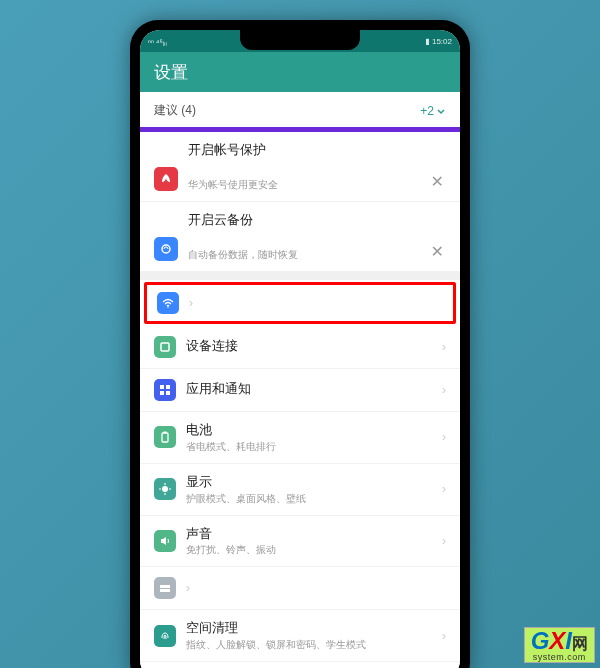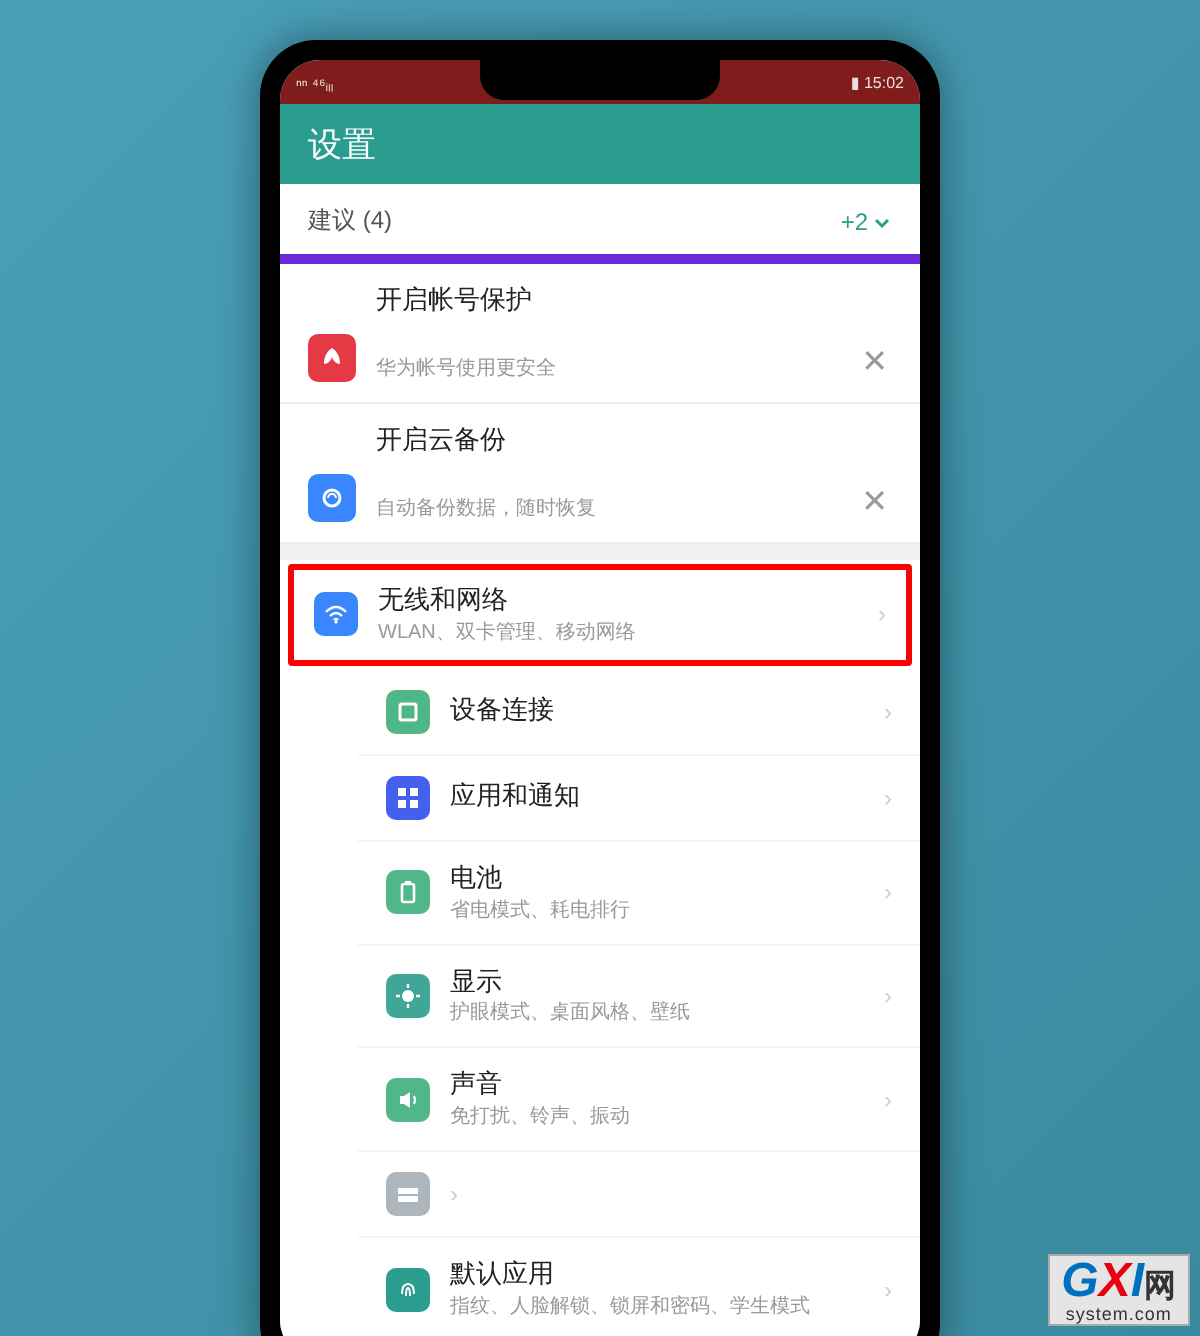--- a/index.html
+++ b/index.html
@@ -37,21 +37,21 @@
       transform: translateX(-50%);
       width: 120px;
       height: 20px;
       background: #000;
       border-bottom-left-radius: 12px;
       border-bottom-right-radius: 12px;
       z-index: 10;
     }
     .status-bar {
       height: 22px;
-      background: #7f1d1d;
+      background: #0f766e;
       display: flex;
       justify-content: space-between;
       align-items: center;
       padding: 0 8px;
       font-size: 8px;
       color: rgba(255,255,255,0.85);
     }
     .status-left, .status-right { display: flex; align-items: center; gap: 3px; }
     .app-header {
       height: 40px;
@@ -90,21 +90,20 @@
     .suggest-sub { font-size: 10px; color: #999; line-height: 1.3; margin-top: 19px; }
     .suggest-close { color: #999; font-size: 16px; padding: 0 2px; }
     .section-gap { height: 8px; background: #f0f0f0; }
     .setting-item {
       display: flex;
       align-items: center;
       padding: 10px 14px;
       gap: 10px;
       border-bottom: 1px solid #f3f3f3;
       background: #fff;
-      margin-left: 39px;
     }
     .setting-item.highlight {
       border: 3px solid #ff0000;
       border-radius: 2px;
       margin: 2px 4px;
       padding: 7px 10px;
     }
     .setting-icon {
       width: 22px;
       height: 22px;
@@ -122,21 +121,21 @@
     .bg-red { background:#e63946; }
     .bg-blue { background:#3a86ff; }
     .bg-green { background:#52b788; }
     .bg-indigo { background:#4361ee; }
     .bg-gray { background:#adb5bd; }
     .bg-teal2 { background:#40a798; }
     .watermark {
       position: absolute;
       right: 5px;
       bottom: 5px;
-      background: #e5e5e5;
+      background: #bef264;
       border: 1px solid #aaa;
       padding: 1px 6px 0;
       font-family: Arial, sans-serif;
       text-align: center;
       line-height: 1;
     }
     .wm-top { font-size: 24px; font-weight: bold; color: #0070c0; font-style: italic; }
     .wm-top .x { color: #e60012; }
     .wm-bottom { font-size: 9px; color: #333; letter-spacing: 0.5px; }
   </style>
@@ -197,24 +196,20 @@
 
       <div class="section-gap"></div>
 
       <div class="setting-item highlight">
         <div class="setting-icon bg-blue">
           <svg width="14" height="14" viewBox="0 0 14 14">
               <path d="M2 6 Q7 1 12 6 M4 8 Q7 5 10 8 M6 10 Q7 9 8 10" stroke="#fff" fill="none" stroke-width="1.2"></path>
               <circle cx="7" cy="11" r="0.8" fill="#fff"></circle>
             </svg>
         </div>
-        <div class="setting-text">
-          <div class="setting-title">无线和网络</div>
-          <div class="setting-sub">WLAN、双卡管理、移动网络</div>
-        </div>
         <span class="chevron">›</span>
       </div>
 
       <div class="setting-item">
         <div class="setting-icon bg-green">
           <svg width="14" height="14" viewBox="0 0 14 14">
               <rect x="3" y="3" width="8" height="8" rx="1" fill="none" stroke="#fff" stroke-width="1.5"></rect>
             </svg>
         </div>
         <div class="setting-text">
@@ -290,21 +285,21 @@
         <span class="chevron">›</span>
       </div>
 
       <div class="setting-item">
         <div class="setting-icon bg-teal">
           <svg width="14" height="14" viewBox="0 0 14 14">
               <path d="M4 9 Q4 4 7 4 Q10 4 10 9 M6 10 Q6 6 7 6 Q8 6 8 10" stroke="#fff" fill="none" stroke-width="1"></path>
             </svg>
         </div>
         <div class="setting-text">
-          <div class="setting-title">默认应用</div>
+          <div class="setting-title">空间清理</div>
           <div class="setting-sub">指纹、人脸解锁、锁屏和密码、学生模式</div>
         </div>
         <span class="chevron">›</span>
       </div>
 
       <div class="setting-item">
 
         <div class="setting-text">
           <div class="setting-title">用户和帐户</div>
 

